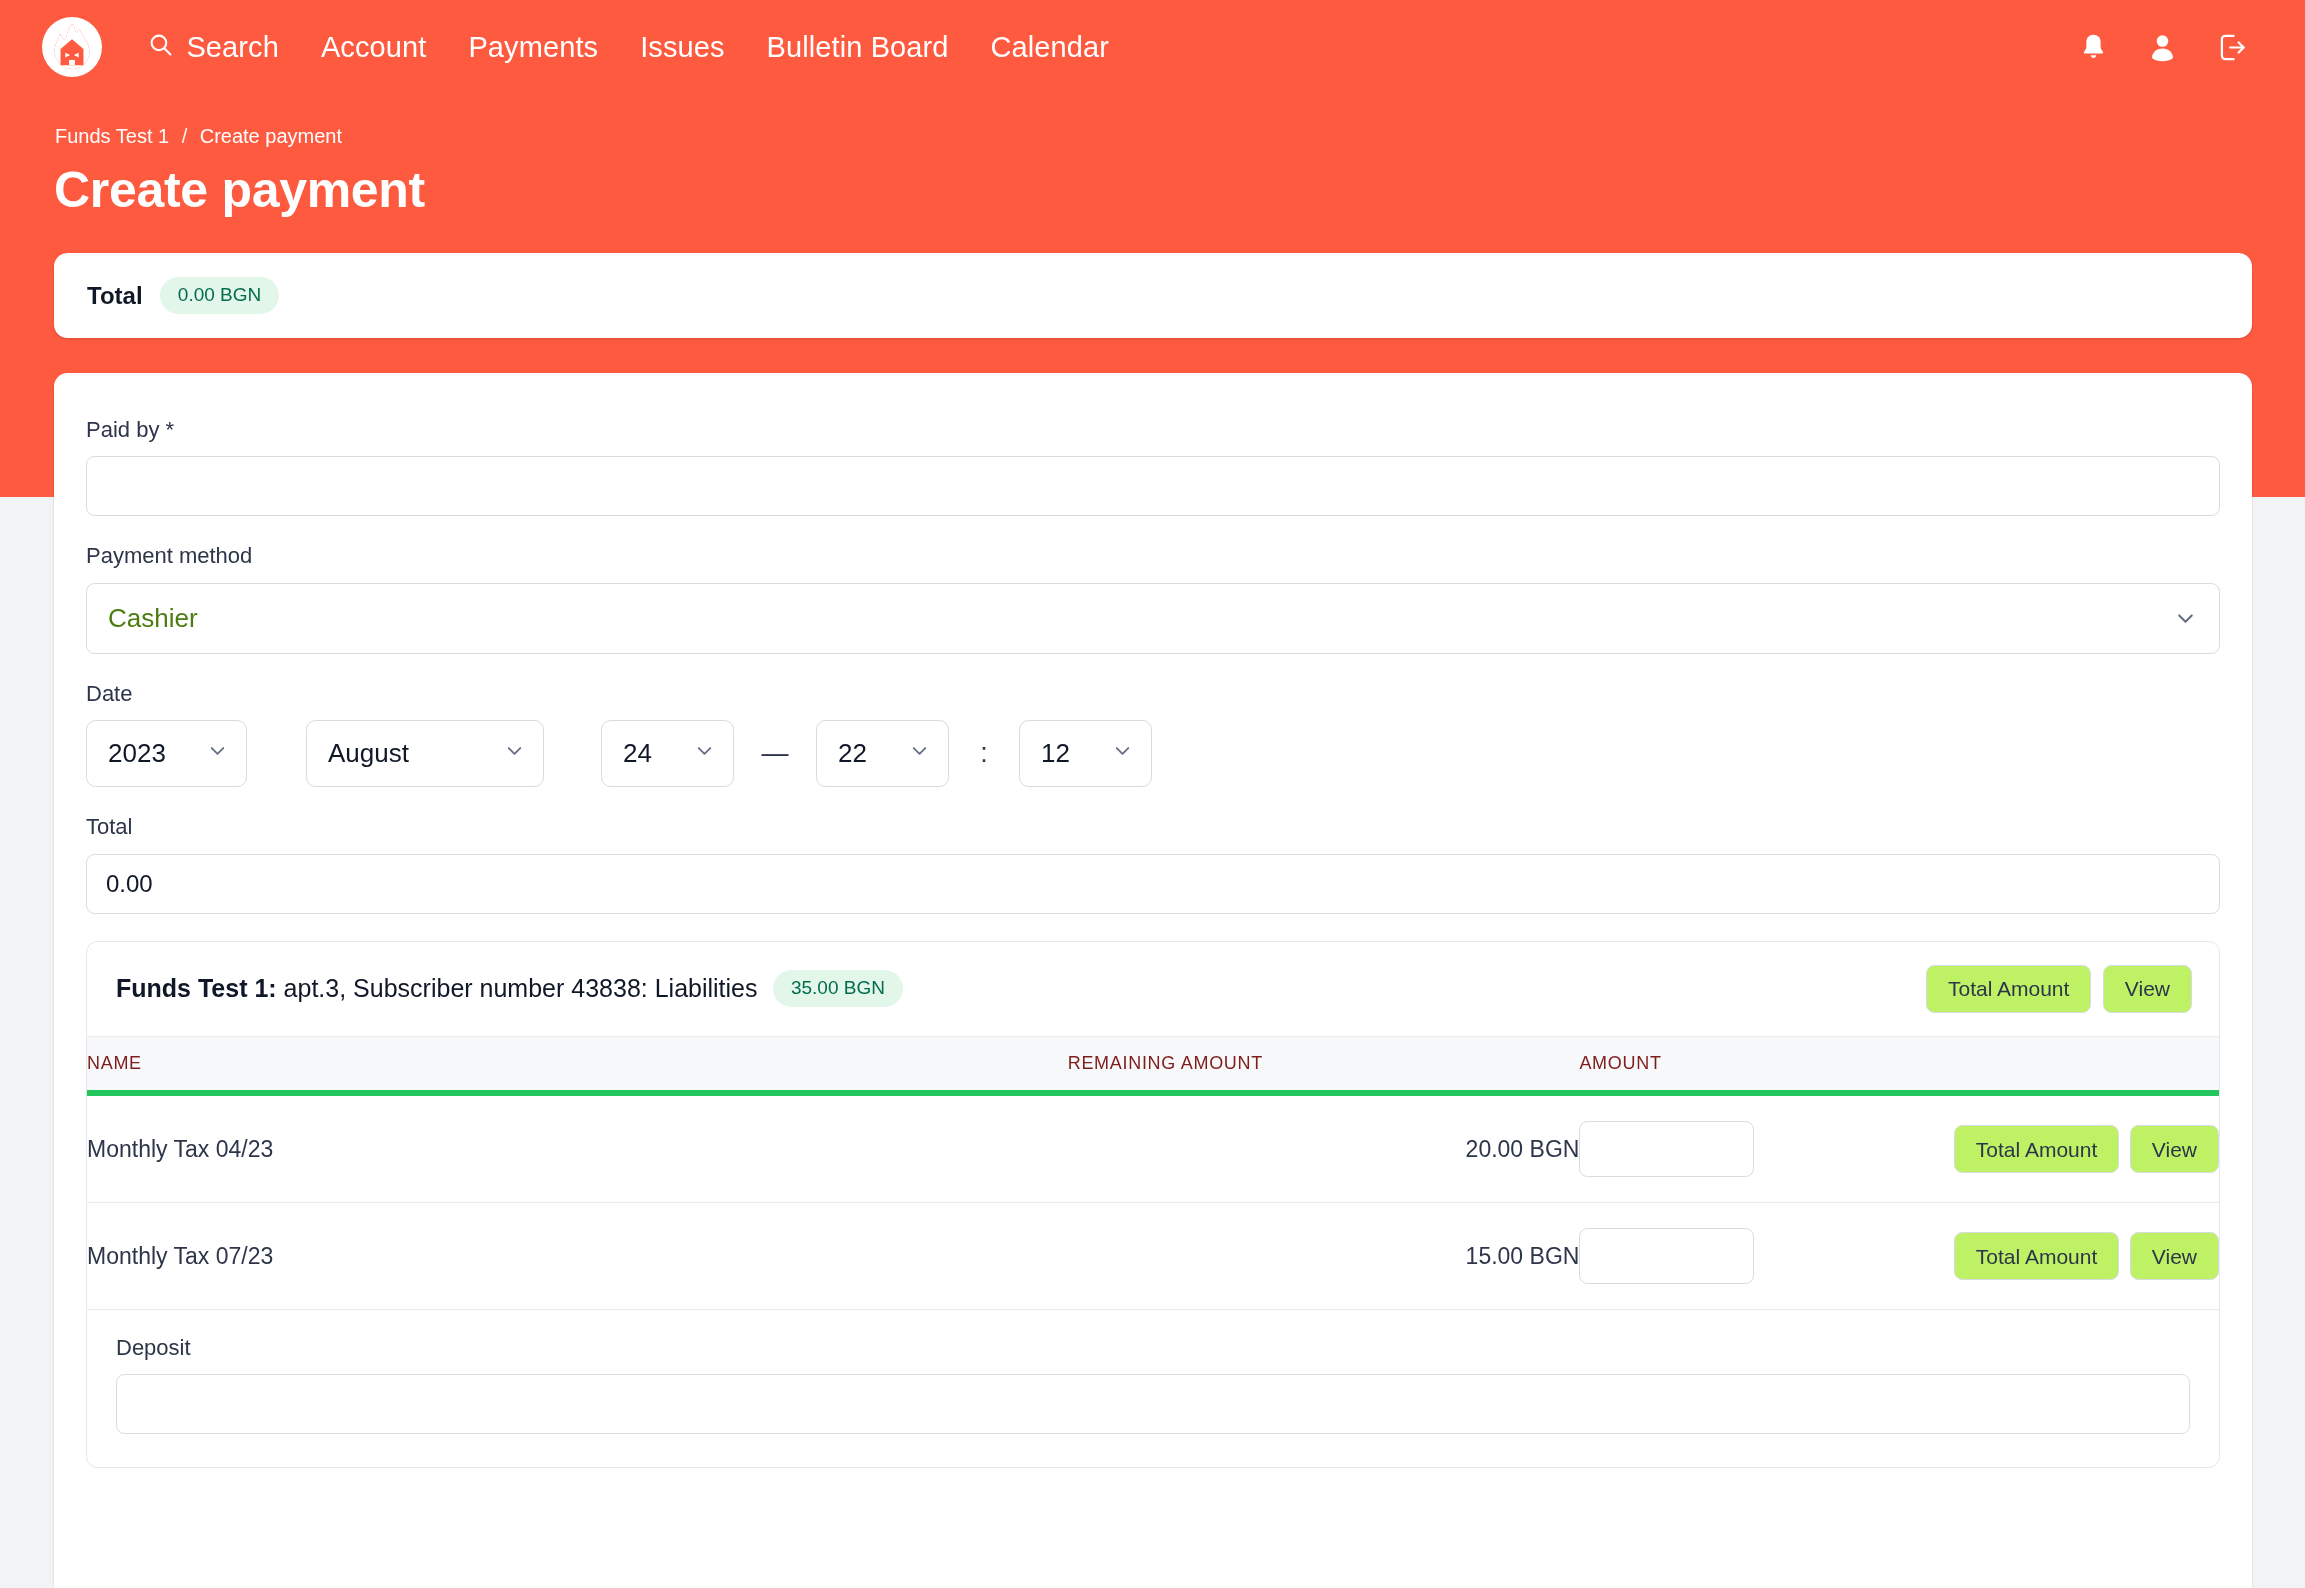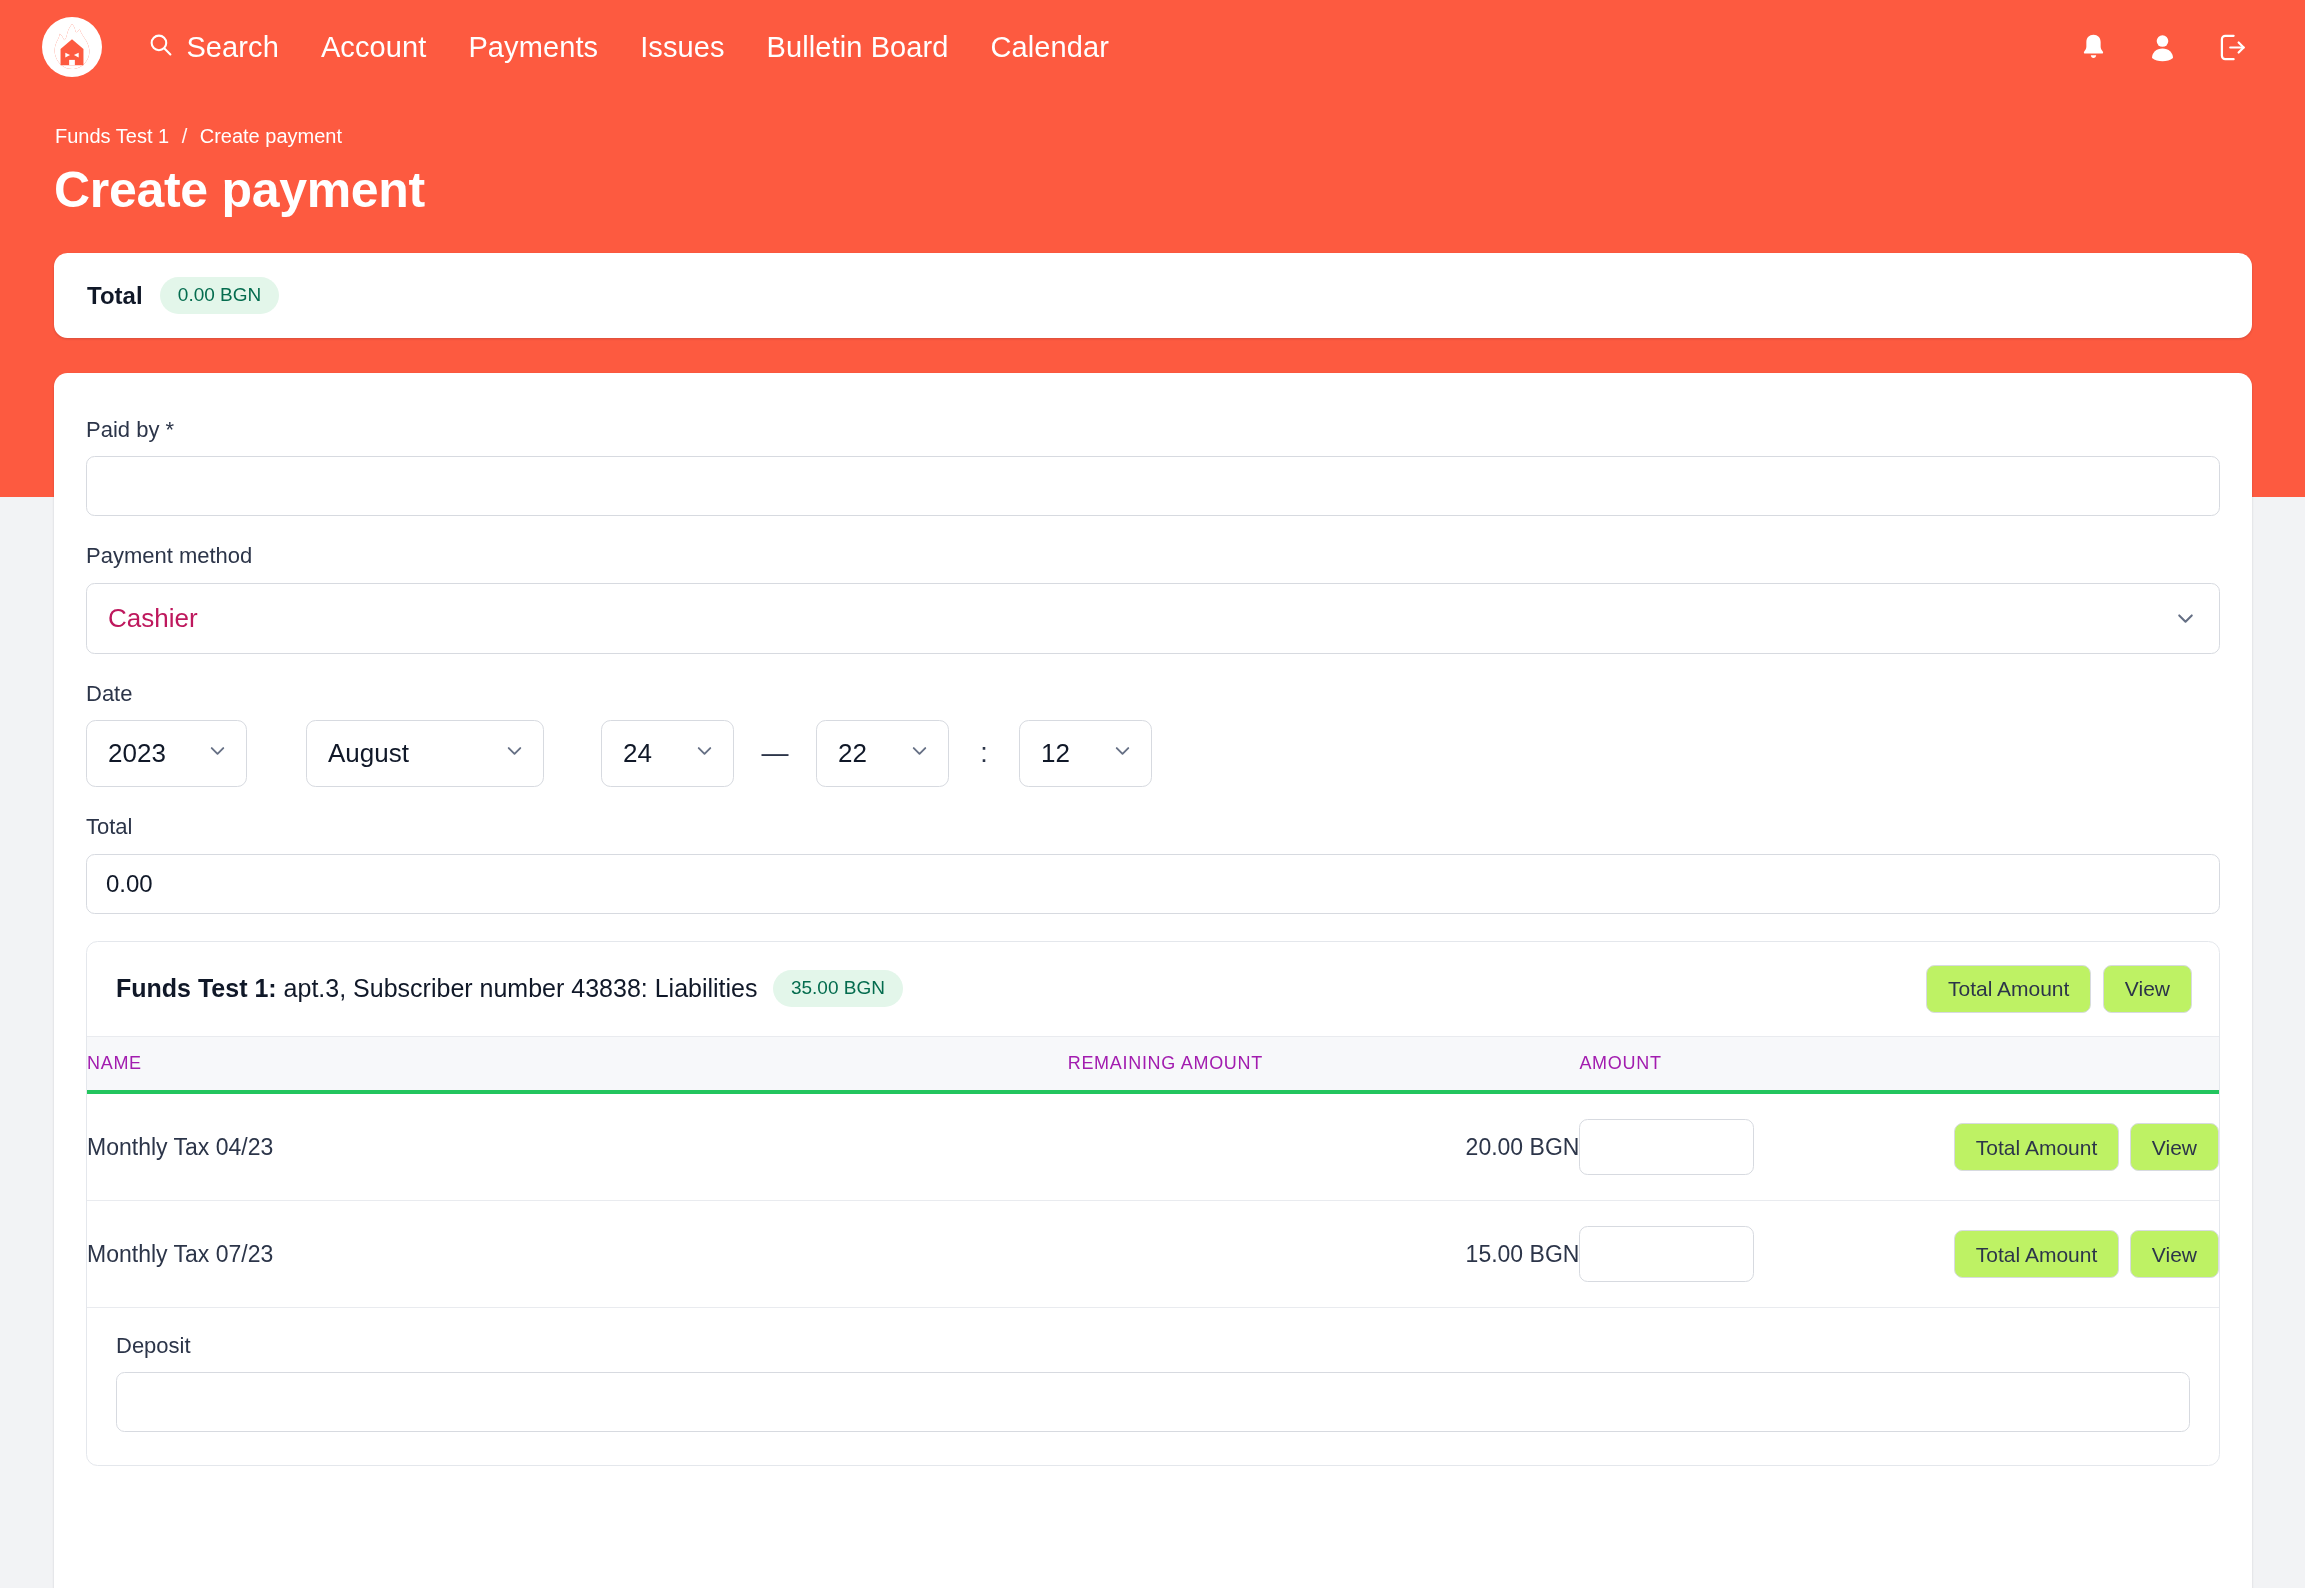--- a/index.html
+++ b/index.html
@@ -164,21 +164,21 @@
     position: relative;
     width: 100%;
     height: 71px;
     border: 1px solid #d7dae0;
     border-radius: 8.6px;
     background: #ffffff;
     display: flex;
     align-items: center;
     padding: 0 21px;
     font-size: 26px;
-    color: #be185d;
+    color: #4d7c0f;
     cursor: pointer;
   }
   .select-box .chev {
     position: absolute;
     right: 21px;
     top: 50%;
     transform: translateY(-50%);
     display: flex;
   }
 
@@ -269,25 +269,25 @@
   table.liab {
     width: 100%;
     border-collapse: collapse;
     table-layout: fixed;
   }
   table.liab thead tr { background: #f7f8fa; }
   table.liab th {
     text-align: left;
     font-size: 18px;
     letter-spacing: 0.7px;
-    color: #a21caf;
+    color: #7f1d1d;
     font-weight: 500;
     padding: 16.3px 0;
     border-top: 1px solid #e9ebef;
-    border-bottom: 4px solid #22c55e;
+    border-bottom: 6px solid #22c55e;
   }
   th.c-name  { width: 46%; padding-left: 29px; }
   th.c-rem   { width: 24%; text-align: right; padding-right: 0; }
   th.c-amt   { width: 16%; padding-left: 40px; }
   th.c-act   { width: 14%; }
 
   table.liab td {
     font-size: 23px;
     color: #2c3549;
     padding: 25px 0;

